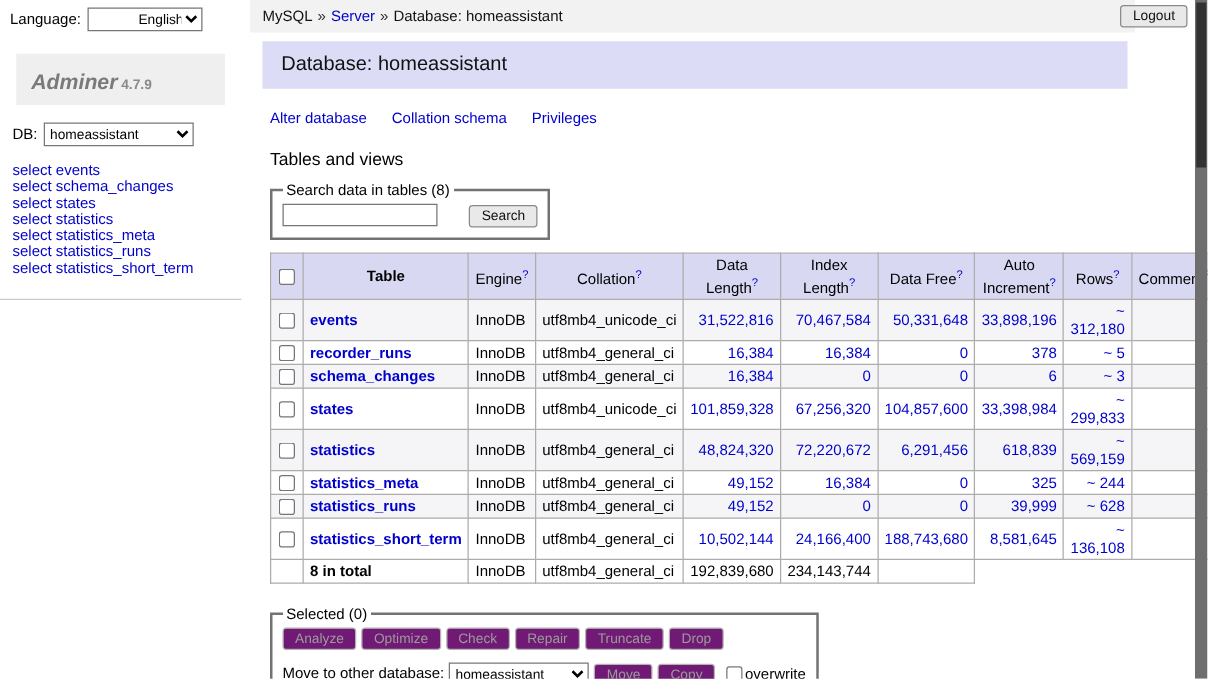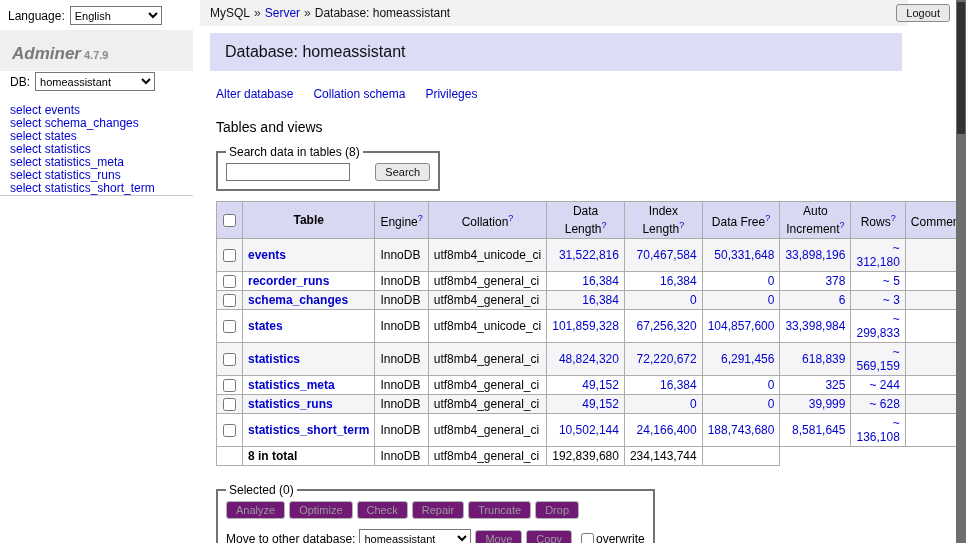--- a/index.html
+++ b/index.html
@@ -20,40 +20,40 @@
   a{color:var(--link);text-decoration:none;cursor:pointer;}
   select{font-family:"Liberation Sans",sans-serif;font-size:11px;border:1px solid #777;background:#fff;height:19px;}
   button{font-family:"Liberation Sans",sans-serif;font-size:11px;padding:2px 9px;
     background:#e9e9e9;border:1px solid #8a8a8a;border-radius:3px;color:#111;cursor:pointer;}
   button:disabled{color:#9b9b9b;border-color:#b3b3b3;background:#701a75;}
   input[type=text]{font-family:"Liberation Sans",sans-serif;font-size:12px;border:1px solid #767676;padding:1px 3px;height:18px;}
 
   
   #lang-wrap{position:absolute;left:8px;top:6px;}
   #lang-wrap label{margin-right:5px;}
-  #lang-wrap select{width:92px;}
+  #lang-wrap select{width:92px;padding-left:36px;}
   #breadcrumb{position:absolute;left:200px;top:0;width:708px;height:26px;background:var(--bar-bg);
     line-height:26px;padding-left:10px;white-space:nowrap;}
   #breadcrumb .sep{color:#333;margin:0 4px;}
   #breadcrumb .bc-root{color:#111;}
   #breadcrumb .bc-current{color:#111;}
   #logout-button{position:absolute;right:16px;top:4px;}
 
   
   #sidebar{position:absolute;left:0;top:30px;width:193px;}
-  #app-title{margin:0;padding:7px 12px 6px;background:#efefef;}
+  #app-title{margin:13px;padding:7px 12px 6px;background:#efefef;}
   .app-name{font-style:italic;color:#7a7a7a;font-size:17px;}
   .app-version{color:#8a8a8a;font-size:11px;margin-left:3px;}
   #db-row{padding:1px 10px 0;}
   #db-row label{margin-right:5px;}
   #db-row select{width:120px;}
   .menu-line{margin:0 10px;line-height:17px;}
   .menu-line:first-of-type{margin-top:12px;}
   .menu-line a{margin-right:12px;}
-  #sidebar-table-links{margin-top:13px;padding:0 0 0 10px;border-bottom:1px solid #c9c9c9;}
+  #sidebar-table-links{margin-top:13px;padding:0 0 18px 10px;border-bottom:1px solid #c9c9c9;}
   #sidebar-table-links a{display:block;line-height:13px;margin-bottom:0;}
 
   
   #main{position:absolute;left:210px;top:33px;width:692px;}
   #page-title{margin:0;padding:10px 15px;background:var(--title-bg);font-size:16px;font-weight:normal;color:#111;}
   #content{padding-left:6px;}
   .links{margin:16px 0 0;}
   .links a{margin-right:20px;}
   h3{font-size:14px;font-weight:normal;margin:18px 0 0;}
 

